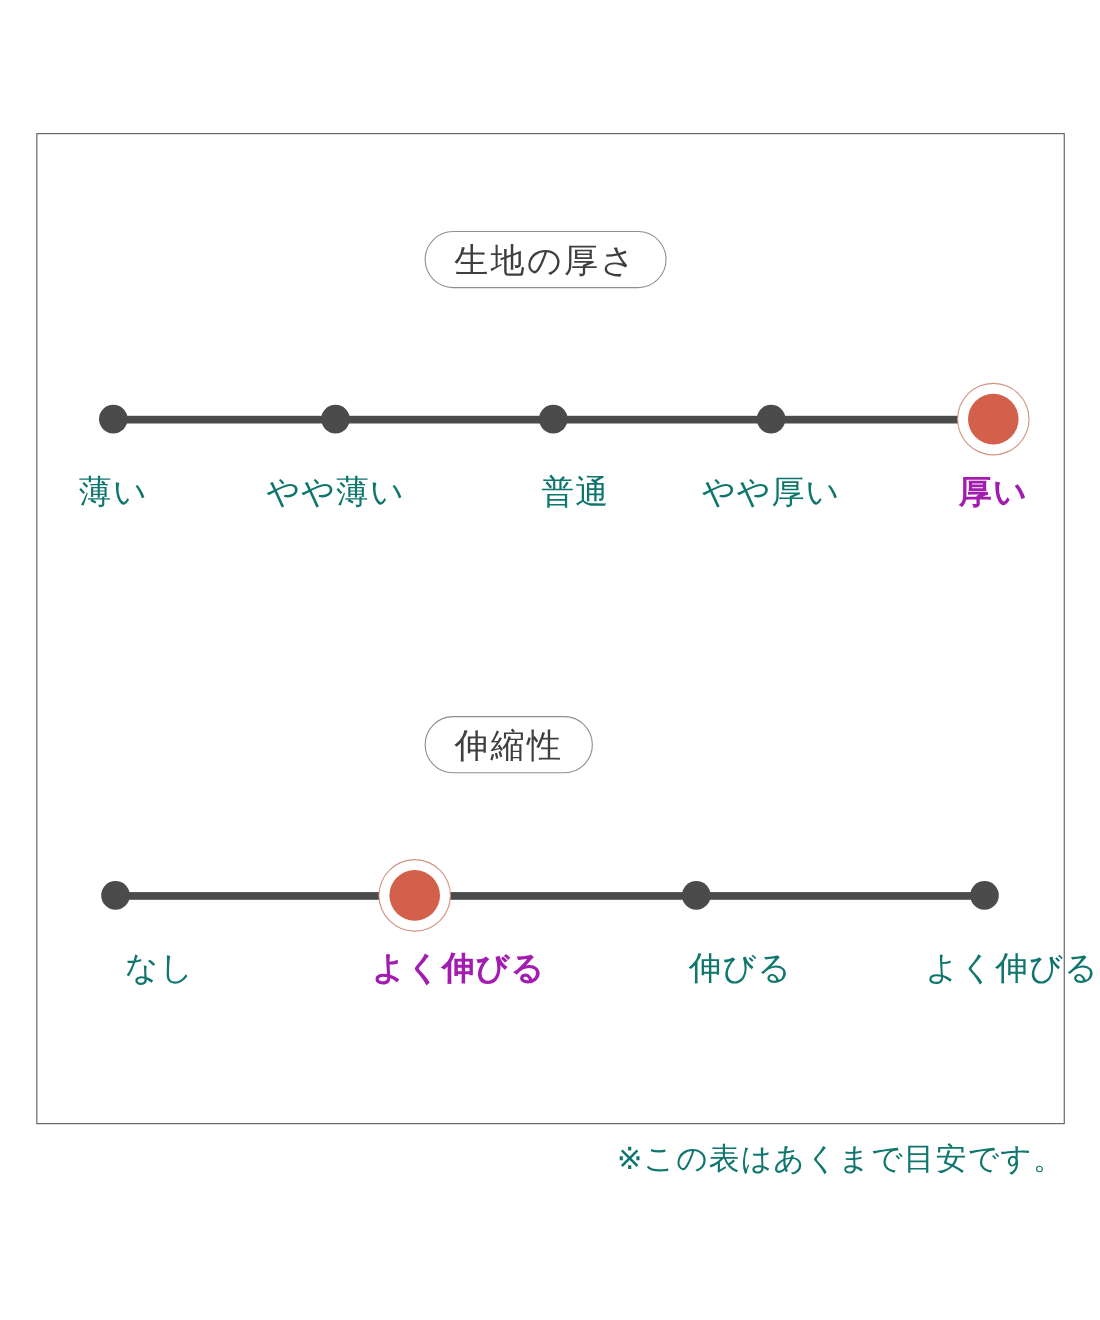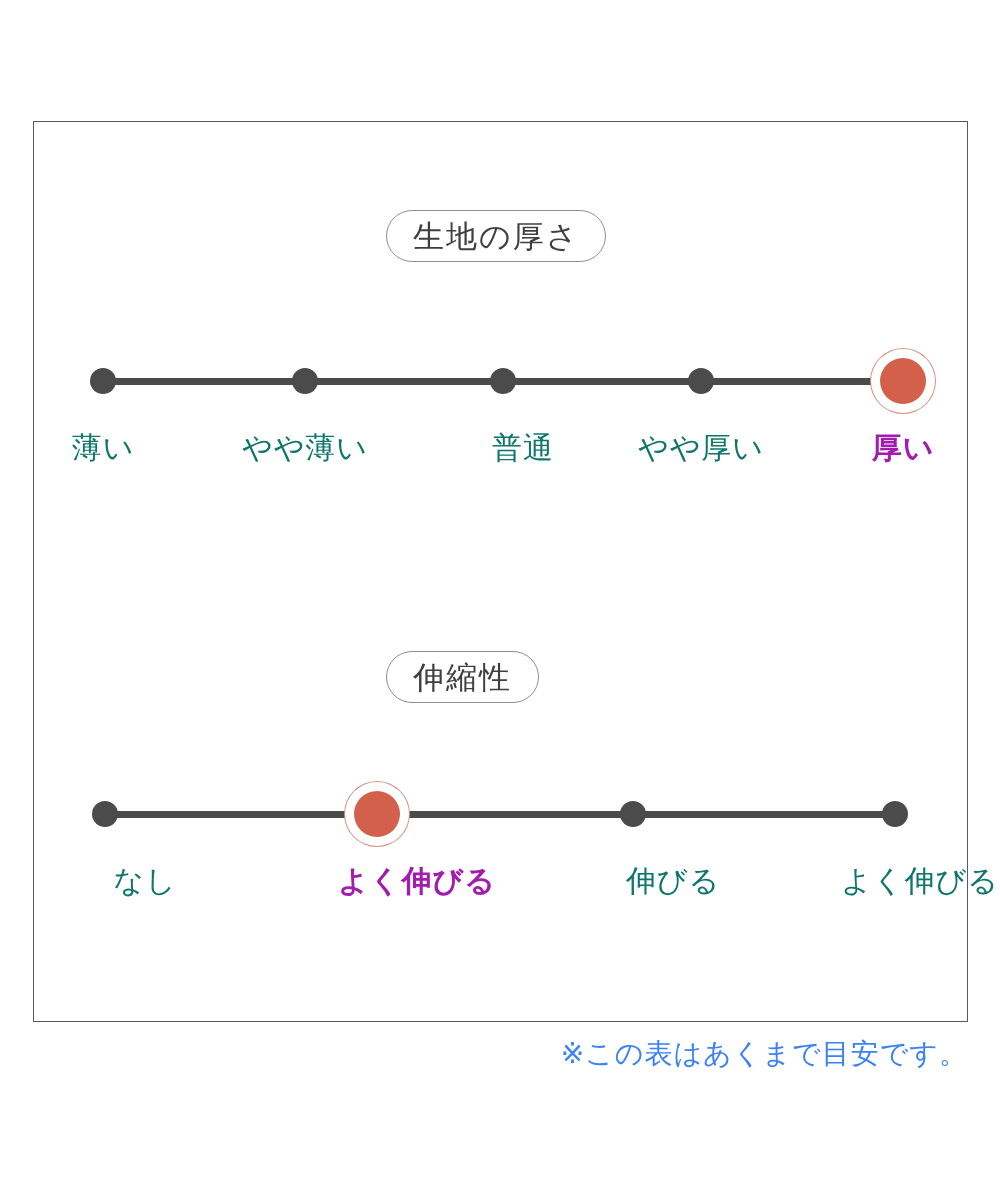--- a/index.html
+++ b/index.html
@@ -117,21 +117,21 @@
   #scale-stretch   .tick-label { top: 52px; margin-left: 40px; }
 
   
   .footnote {
     position: absolute;
     right: 32px;
     top: 1040px;
     font-size: 28px;
     line-height: 1;
     letter-spacing: 1px;
-    color: #3b82f6;
+    color: #0f766e;
     white-space: nowrap;
   }
 </style>
 </head>
 <body>
 
 <div class="page">
 
   <div class="frame"></div>
 

